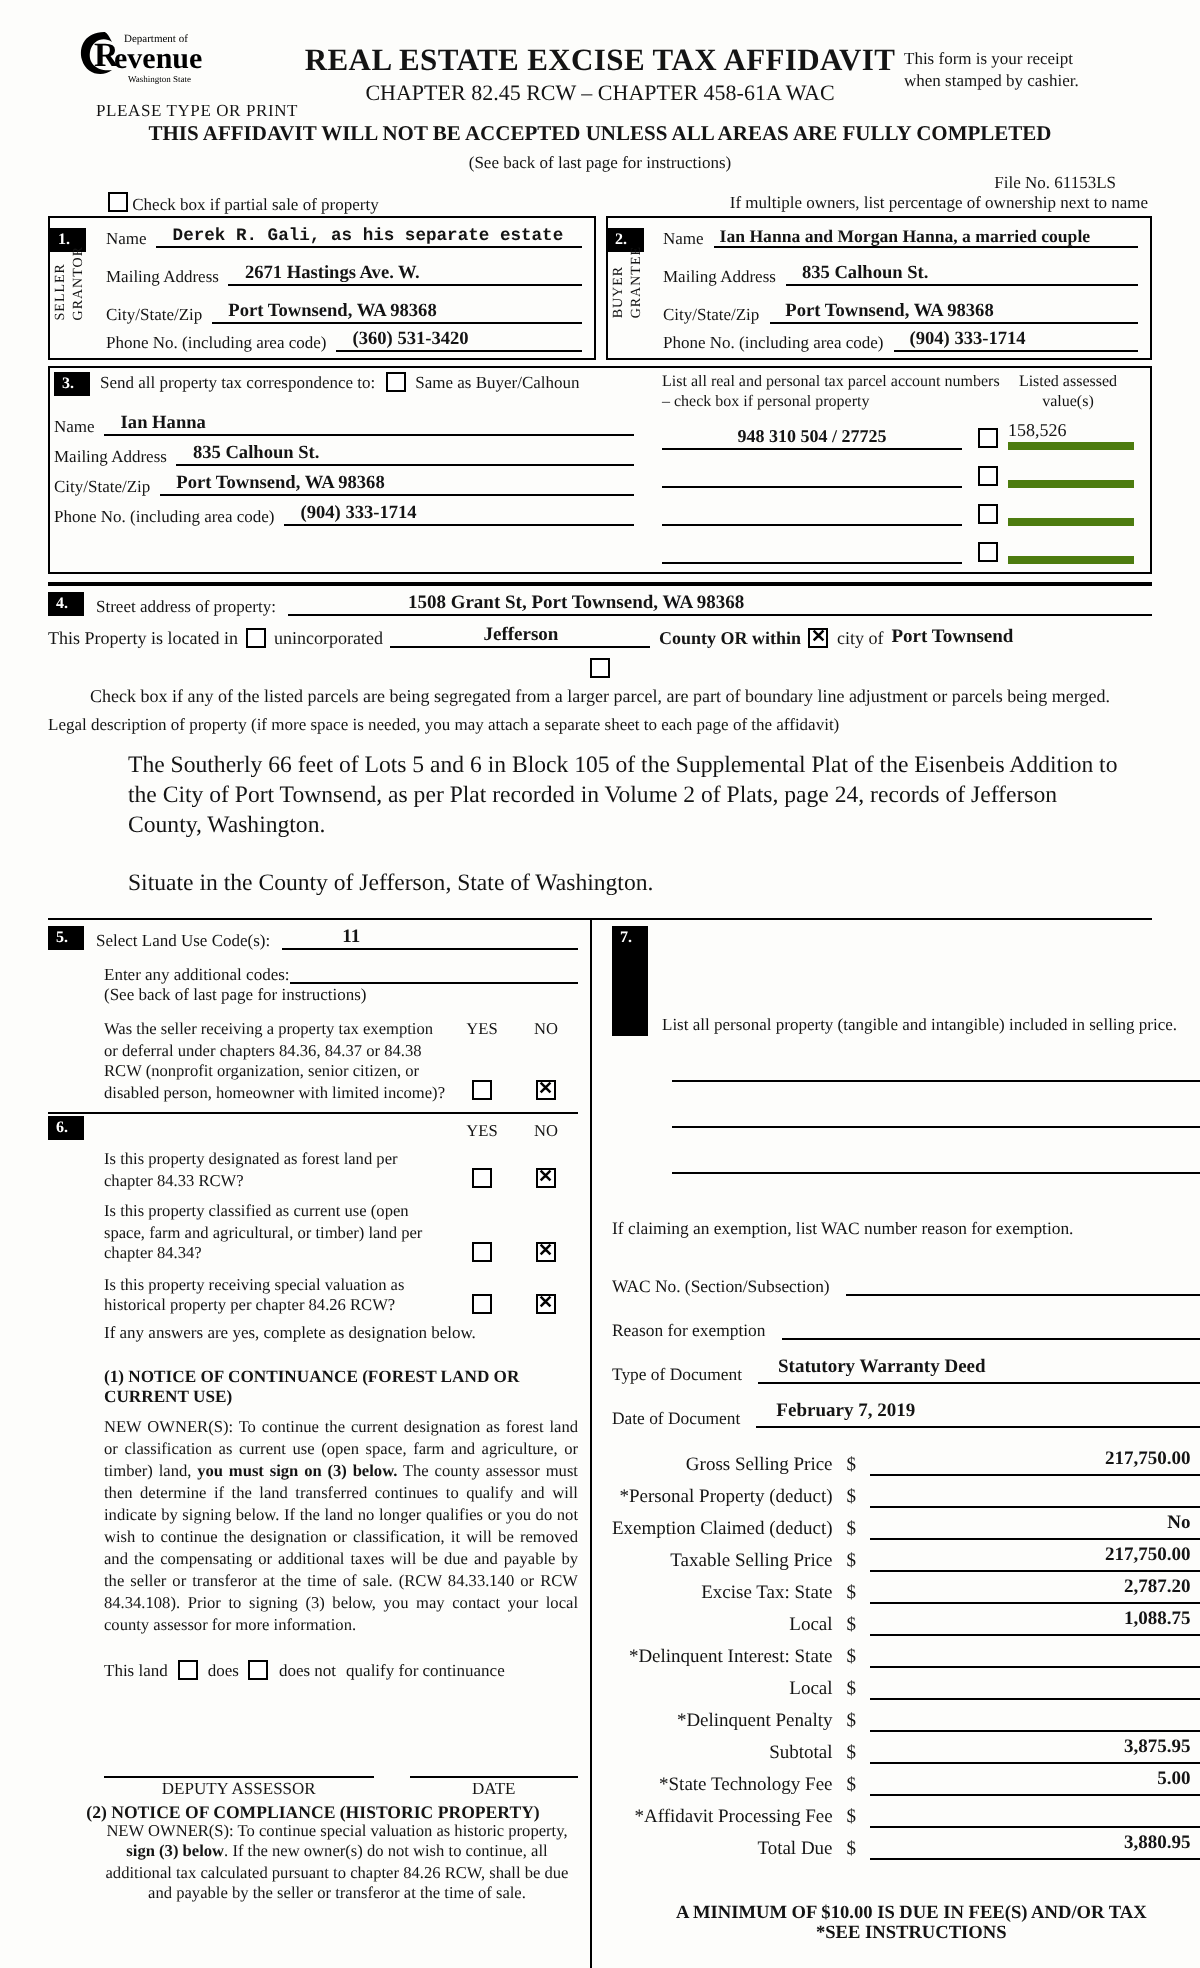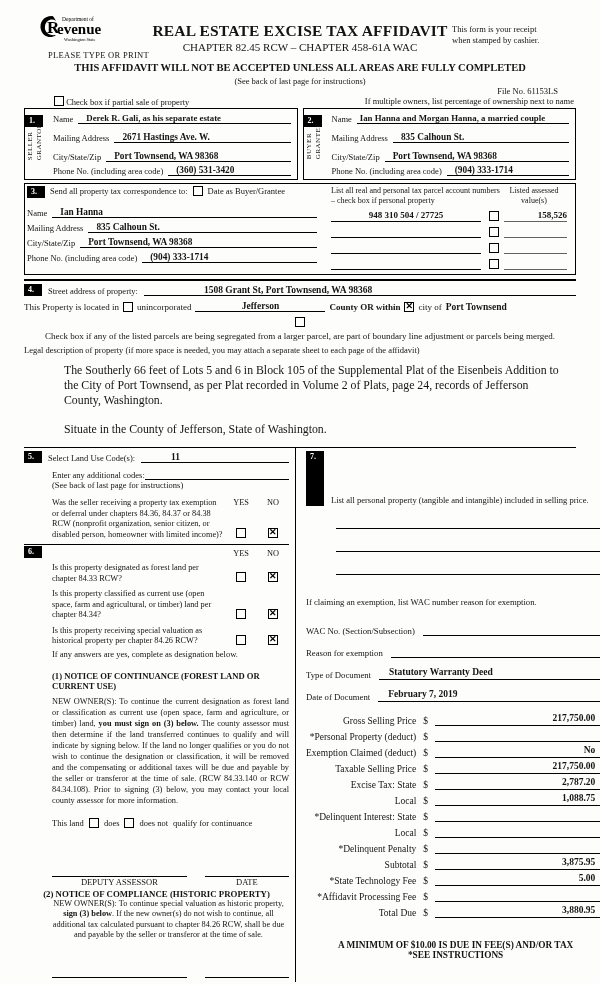--- a/index.html
+++ b/index.html
@@ -40,21 +40,21 @@
   .frow .fv{flex:1;border-bottom:1px solid #000;font-weight:bold;font-size:9.3px;text-align:left;padding-left:8px;white-space:nowrap;}
   
   .box3{border:1.5px solid #000;margin-top:3px;display:flex;min-height:84px;}
   .s3left{width:290px;flex:none;padding:2px 6px 4px 2px;}
   .s3hdr{display:flex;align-items:flex-start;gap:5px;font-size:8.5px;}
   .s3right{flex:1;padding:2px 8px 4px 8px;}
   .s3rh{display:flex;font-size:8px;line-height:10px;}
   .parcelrow{display:flex;align-items:flex-end;margin-top:4px;}
   .pnum{width:150px;border-bottom:1px solid #000;text-align:center;font-weight:bold;font-size:9px;height:11px;}
   .pcb{margin:0 5px 1px 8px;}
-  .pval{flex:1;border-bottom:1px solid #4d7c0f;text-align:right;font-weight:bold;font-size:9px;height:11px;}
+  .pval{flex:1;border-bottom:4px solid #4d7c0f;text-align:left;font-weight:normal;font-size:9px;height:11px;}
   
   .s4{margin-top:4px;border-top:2px solid #000;padding-top:3px;}
   .s4row{display:flex;align-items:flex-end;font-size:9px;}
   .legal{font-size:11.8px;margin:8px 10px 0 40px;line-height:15px;}
   .situate{font-size:11.8px;margin:14px 10px 10px 40px;}
   
   .cols{display:flex;border-top:1px solid #000;}
   .lcol{width:272px;flex:none;border-right:1.5px solid #000;padding:3px 6px 4px 0;box-sizing:border-box;}
   .rcol{flex:1;padding:3px 2px 0 10px;border-top:0;}
   .q{display:flex;font-size:8.3px;line-height:10.5px;margin-top:5px;}
@@ -122,21 +122,21 @@
         <div class="rolecol">
           <div class="numbox">1.</div>
           <div class="roletxt">
             <span class="vword">SELLER</span>
             <span class="vword">GRANTOR</span>
           </div>
         </div>
         <div class="fields">
           <div class="frow">
             <span class="lab">Name</span>
-            <span class="fv" style="font-size:8.8px;">Derek R. Gali, as his separate estate</span>
+            <span class="fv" style="font-size:8.8px;font-family:Liberation Mono, monospace;">Derek R. Gali, as his separate estate</span>
           </div>
           <div class="frow" style="margin-top:8px;">
             <span class="lab">Mailing Address</span>
             <span class="fv">2671 Hastings Ave. W.</span>
           </div>
           <div class="frow" style="margin-top:8px;">
             <span class="lab">City/State/Zip</span>
             <span class="fv">Port Townsend, WA 98368</span>
           </div>
           <div class="frow">
@@ -173,21 +173,21 @@
         </div>
       </div>
     </div>
 
     <div class="box3">
       <div class="s3left">
         <div class="s3hdr">
           <span class="numbox">3.</span>
           <span>Send all property tax correspondence to:</span>
           <span class="cb"></span>
-          <span>Date as Buyer/Grantee</span>
+          <span>Same as Buyer/Calhoun</span>
         </div>
         <div class="frow" style="margin-top:9px;">
           <span class="lab">Name</span>
           <span class="fv">Ian  Hanna</span>
         </div>
         <div class="frow" style="margin-top:4px;">
           <span class="lab">Mailing Address</span>
           <span class="fv">835 Calhoun St.</span>
         </div>
         <div class="frow" style="margin-top:4px;">

